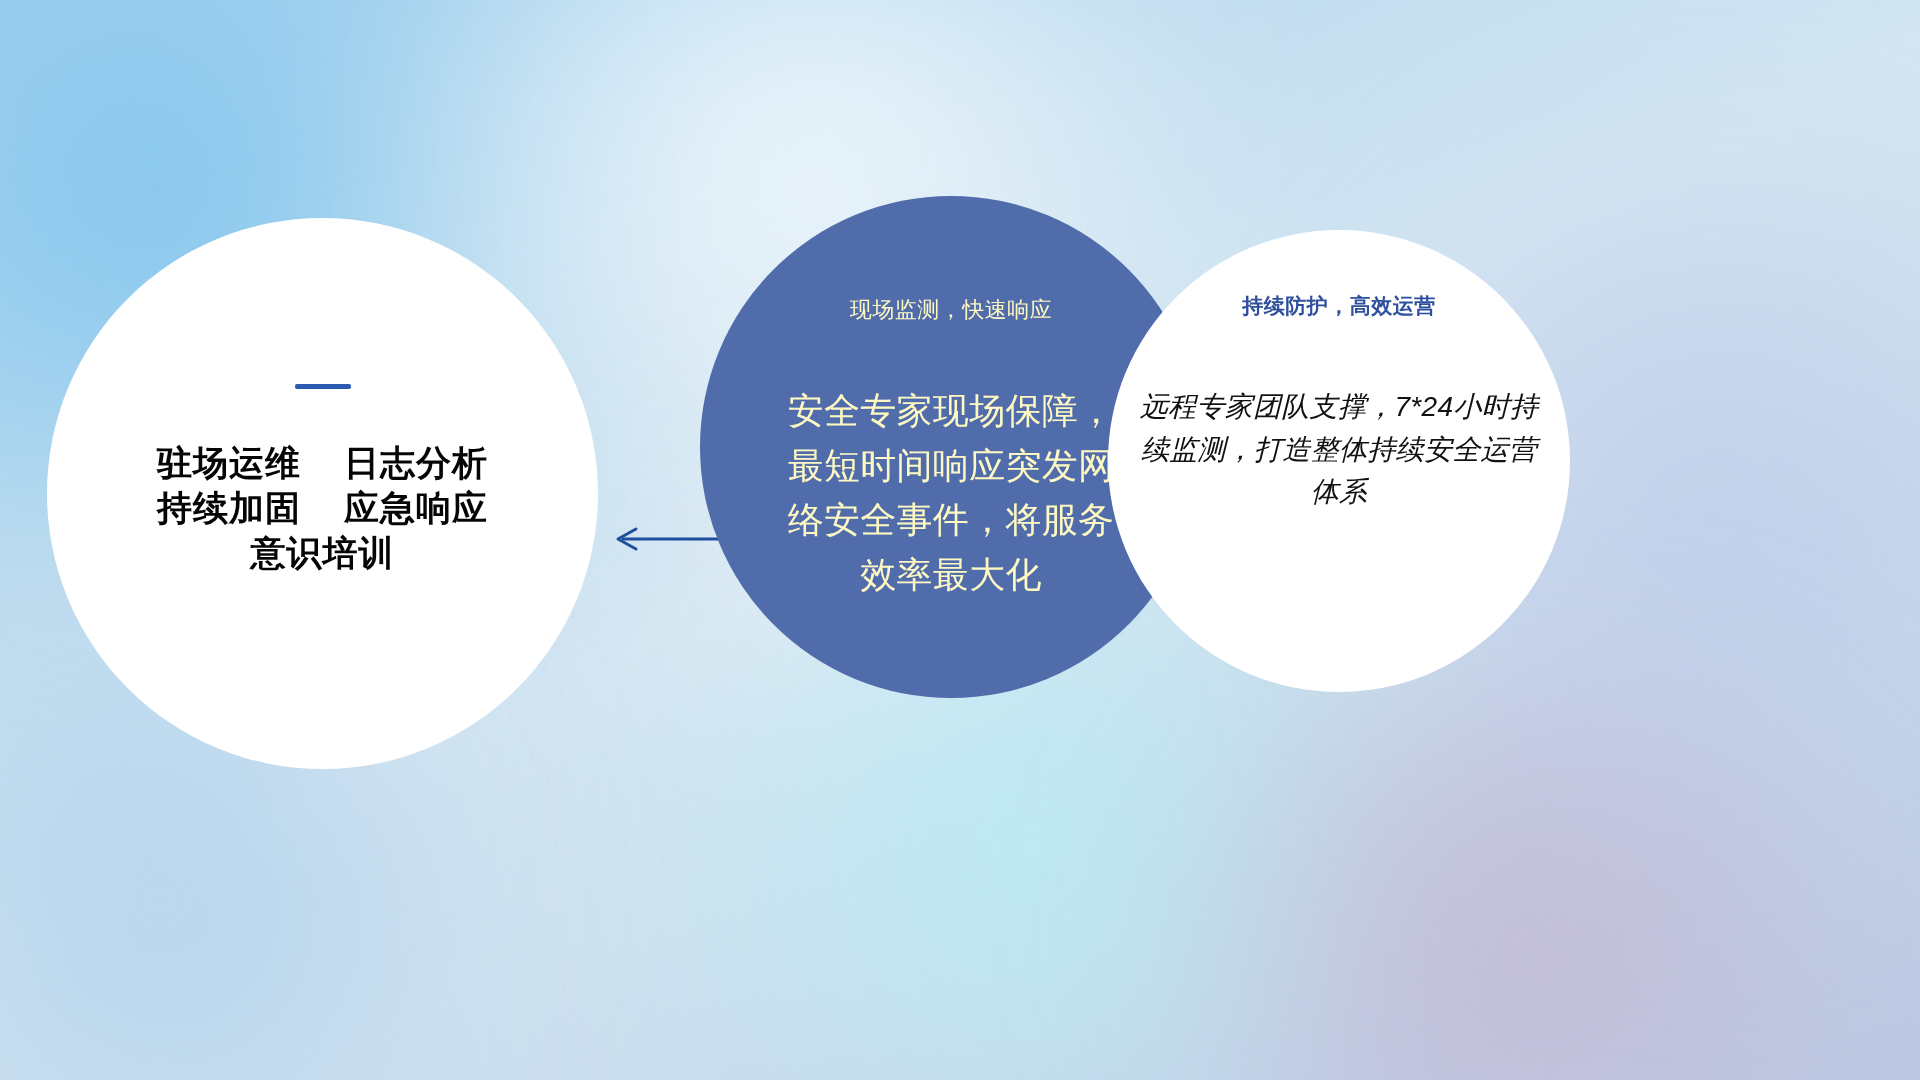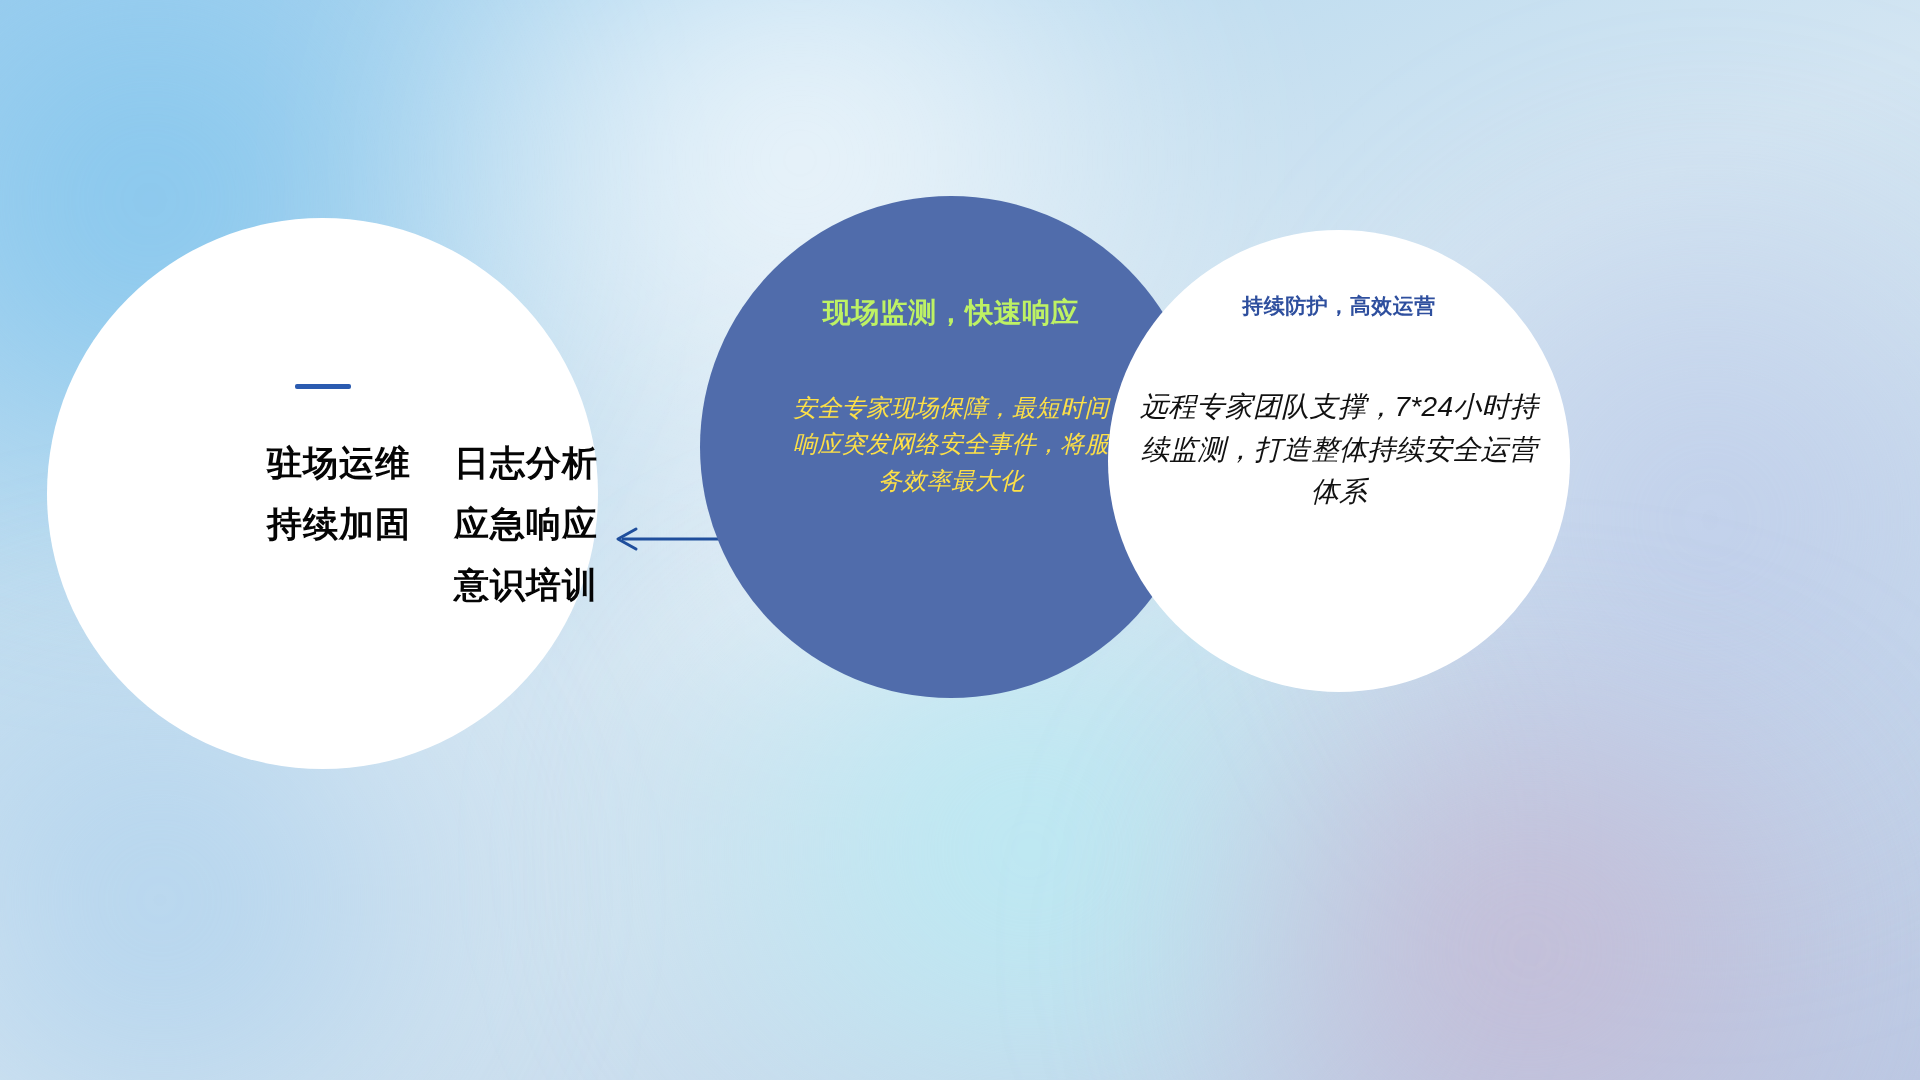--- a/index.html
+++ b/index.html
@@ -59,43 +59,43 @@
   #circle-left{
     left:47px;top:218px;width:551px;height:551px;
     background:#ffffff;
     display:flex;flex-direction:column;align-items:center;justify-content:flex-start;
   }
   .left-divider{
     width:56px;height:5px;background:#2b5bb0;border-radius:2px;
     margin-top:166px;
   }
   .left-lines{
-    margin-top:56px;display:flex;flex-direction:column;align-items:flex-end;
-    gap:26px;width:100%;
+    margin-top:56px;display:flex;flex-direction:column;align-items:center;
+    gap:10px;width:100%;
   }
   .left-line{
     font-size:35px;font-weight:bold;color:#050505;
     letter-spacing:1px;white-space:pre;line-height:1;
   }
 
   #circle-mid{
     left:700px;top:196px;width:502px;height:502px;
     background:#506cab;
     display:flex;flex-direction:column;align-items:center;
     z-index:3;
   }
   #mid-heading{
     margin-top:103px;
-    font-size:28px;font-weight:bold;color:#bef264;
+    font-size:22px;font-weight:normal;color:#fef9c3;
     letter-spacing:.5px;white-space:nowrap;line-height:1;
   }
   #mid-body{
     margin-top:63px;width:330px;
-    font-size:24px;color:#fde047;line-height:1.52;
-    text-align:center;letter-spacing:.3px;font-style:italic;
+    font-size:36px;color:#fef9c3;line-height:1.52;
+    text-align:center;letter-spacing:.3px;
   }
 
   #circle-right{
     left:1108px;top:230px;width:462px;height:462px;
     background:#ffffff;
     display:flex;flex-direction:column;align-items:center;
     z-index:4;
   }
   #right-heading{
     margin-top:65px;

